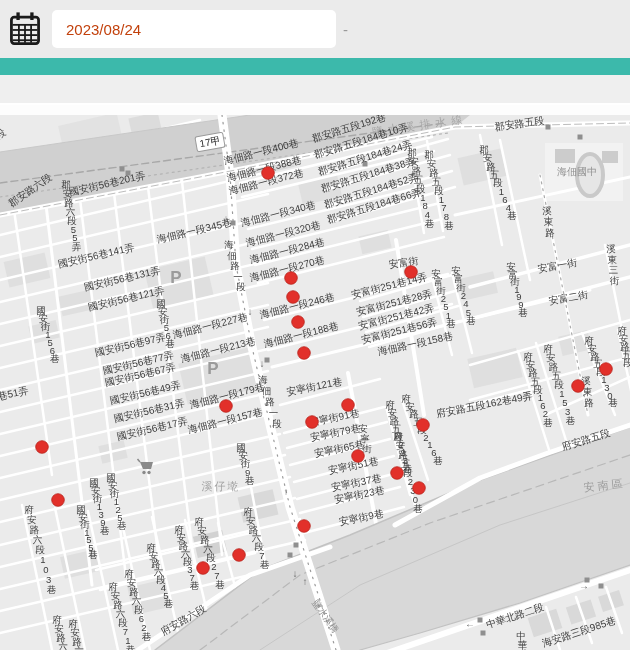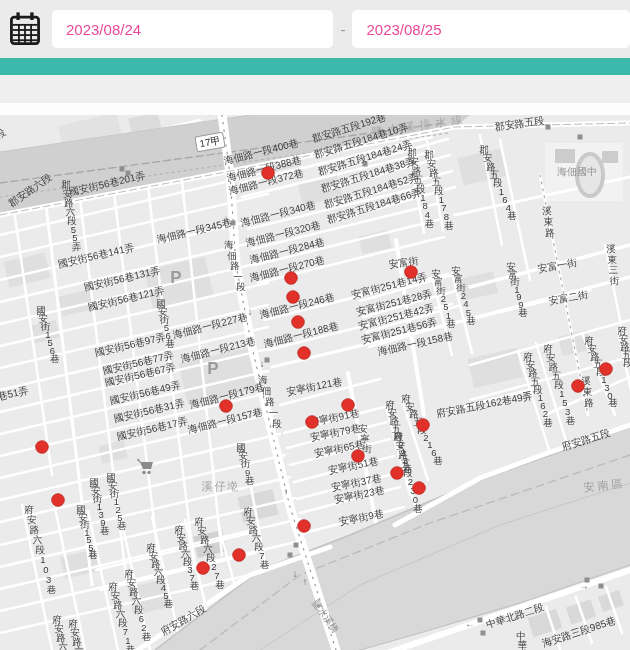--- a/index.html
+++ b/index.html
@@ -1,20 +1,20 @@
 <!DOCTYPE html>
 <html><head>
 <meta charset="utf-8">
 <style>
   html,body{margin:0;padding:0;width:630px;height:650px;overflow:hidden;
     font-family:"Liberation Sans","DejaVu Sans",sans-serif;background:#fff;}
   .toolbar{position:absolute;left:0;top:0;width:630px;height:58px;background:#ebebeb;
     display:flex;align-items:center;}
   .cal{width:34px;height:36px;margin-left:8px;flex:0 0 auto;cursor:pointer;}
-  .date-input{height:38px;border:none;border-radius:5px;background:#fff;color:#ec4899;
+  .date-input{height:38px;border:none;border-radius:5px;background:#fff;color:#c2410c;
     font-size:15px;padding:0 14px;outline:none;font-family:inherit;}
   #date-start{width:256px;margin-left:10px;}
   #date-end{width:252px;}
   .dash-sep{color:#999;font-size:15px;margin:0 7px;}
   .tealbar{position:absolute;left:0;top:58px;width:630px;height:17px;background:#3cb9ab;}
   .strip{position:absolute;left:0;top:75px;width:630px;height:28px;background:#efefef;
     border-bottom:2px solid #fff;}
   .gap{position:absolute;left:0;top:105px;width:630px;height:10px;background:#fdfdfd;}
   .map-wrap{position:absolute;left:0;top:115px;width:630px;height:535px;background:#ebebeb;}
   svg text{user-select:none;}
@@ -32,21 +32,20 @@
         <line x1="3" y1="13.7" x2="21" y2="13.7"></line>
       <line x1="3" y1="17.4" x2="21" y2="17.4"></line>
         <line x1="3" y1="21.1" x2="21" y2="21.1"></line>
       <line x1="7.6" y1="10" x2="7.6" y2="23"></line>
         <line x1="12" y1="10" x2="12" y2="23"></line>
       <line x1="16.4" y1="10" x2="16.4" y2="23"></line>
     </g>
   </svg>
   <input id="date-start" class="date-input" type="text" value="2023/08/24" style="">
   <span class="dash-sep">-</span>
-  <input id="date-end" class="date-input" type="text" value="2023/08/25" style="">
 </div>
 
 <div class="tealbar"></div>
 <div class="strip"></div>
 <div class="gap"></div>
 
 <div class="map-wrap">
   <svg id="map-svg" width="630" height="535" viewBox="0 0 630 535">
       <rect x="0" y="0" width="630" height="535" fill="#ebebeb"></rect>
       <g>

